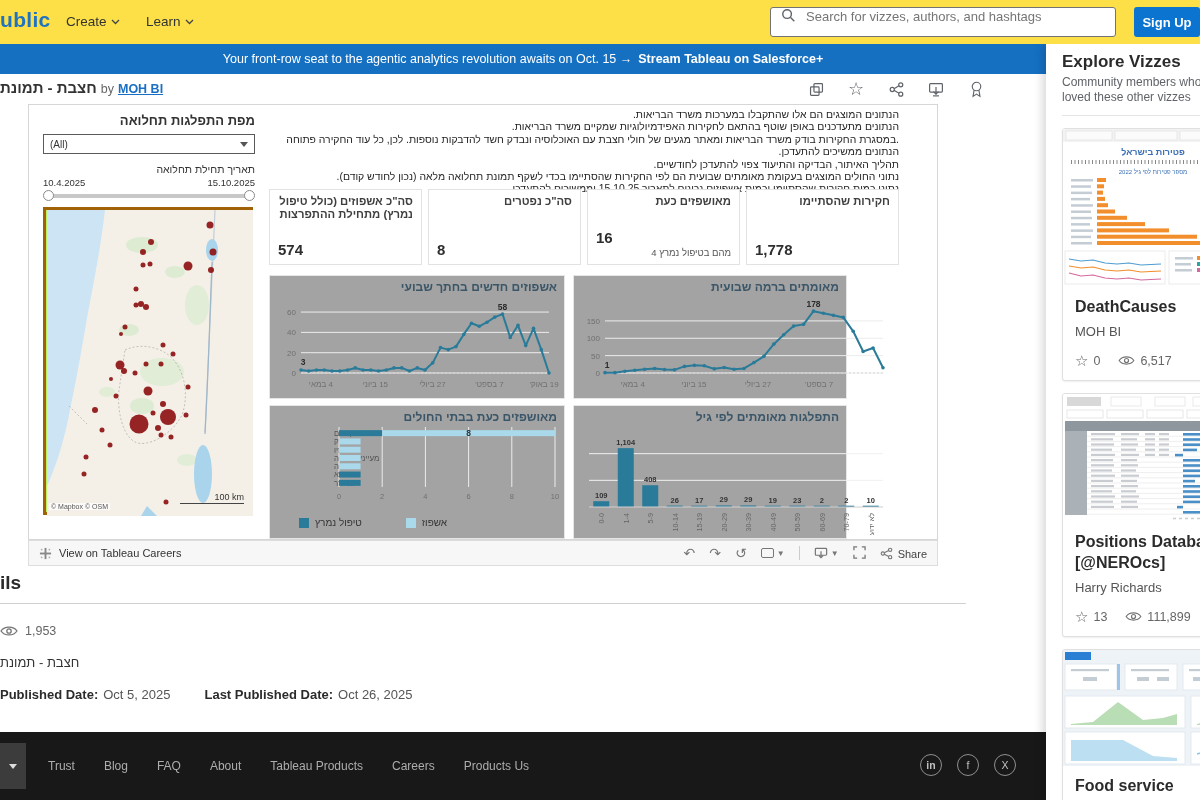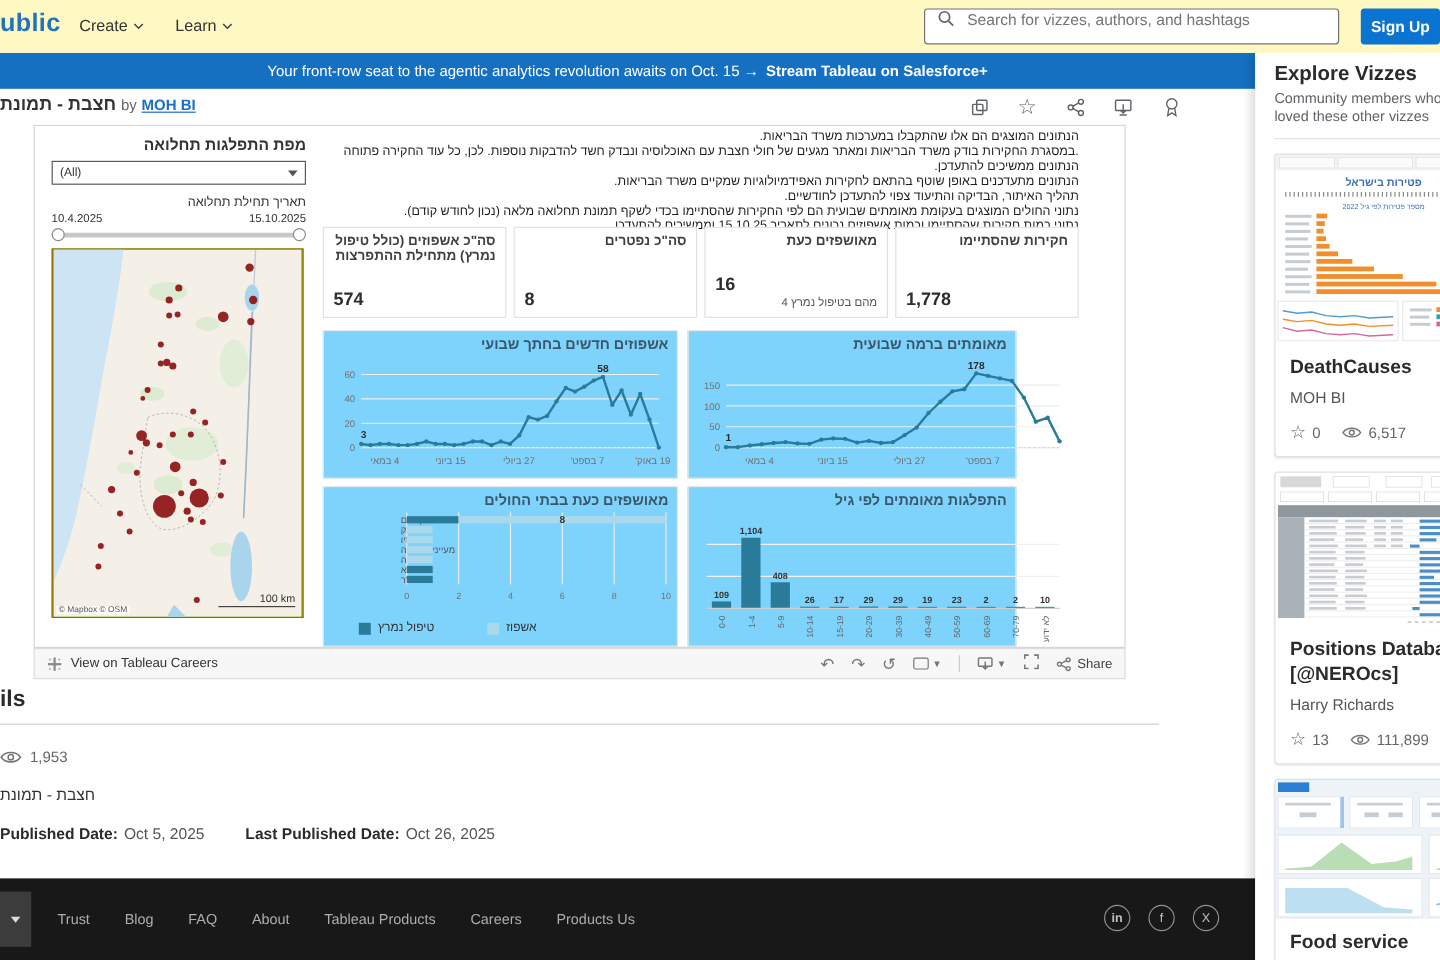--- a/index.html
+++ b/index.html
@@ -4,21 +4,21 @@
 <style>
   * { box-sizing: border-box; }
   html,body { margin:0; padding:0; }
   body {
     width:1200px; height:800px; overflow:hidden; position:relative;
     font-family:"Liberation Sans","DejaVu Sans",sans-serif; background:#fff; color:#333;
   }
   svg text { font-family:"Liberation Sans","DejaVu Sans",sans-serif; }
 
   
-  #nav { position:absolute; left:0; top:0; width:1200px; height:44px; background:#fef9c3; z-index:5; }
+  #nav { position:absolute; left:0; top:0; width:1200px; height:44px; background:#fde047; z-index:5; }
   #logo { position:absolute; left:0; top:8px; font-size:21px; color:#2073c0; font-weight:600; letter-spacing:.3px; }
   .navmenu { position:absolute; top:14px; font-size:13.5px; color:#333; display:flex; align-items:center; gap:4px; cursor:pointer; }
   #menu-create { left:66px; } #menu-learn { left:146px; }
   #searchbox { position:absolute; left:770px; top:7px; width:346px; height:30px; border:1px solid #737373; border-radius:3px; display:flex; align-items:flex-start; padding:0 10px; gap:8px; background:#fff; }
   #searchbox input { border:none; outline:none; flex:1; font-size:13px; color:#333; font-family:inherit; background:transparent; }
   #signup { position:absolute; left:1134px; top:7px; width:66px; height:30px; background:#0b74d1; color:#fff; font-size:13px; font-weight:bold; border:none; border-radius:3px; cursor:pointer; font-family:inherit; }
 
   
   #banner { position:absolute; left:0; top:44px; width:1046px; height:30px; background:#1570c2; color:#fff; font-size:12.5px; display:flex; align-items:center; justify-content:center; gap:6px; }
   #banner .bold { font-weight:bold; cursor:pointer; }
@@ -39,37 +39,37 @@
   
   #mapPanel { position:absolute; left:14px; top:8px; width:212px; height:422px; }
   #mapTitle { font-size:13px; font-weight:bold; text-align:right; color:#333; }
   #mapFilter { margin-top:6px; height:20px; border:1px solid #5a5a5a; display:flex; align-items:center; justify-content:space-between; padding:0 6px; font-size:10px; color:#333; background:#fff; cursor:pointer; }
   .dd-caret { width:0; height:0; border-left:4px solid transparent; border-right:4px solid transparent; border-top:5px solid #555; }
   #dateLabel { margin-top:9px; text-align:right; font-size:10.5px; color:#333; }
   #dateRow { display:flex; justify-content:space-between; font-size:9.5px; color:#333; margin-top:2px; }
   #slider { position:relative; height:14px; margin-top:1px; }
   #slider .track { position:absolute; left:4px; right:4px; top:5px; height:4px; background:#c8c8c8; border-radius:2px; }
   .handle { position:absolute; top:1px; width:11px; height:11px; background:#fff; border:1px solid #8a8a8a; border-radius:50%; cursor:pointer; }
-  #mapBox { margin-top:4px; position:relative; border:1px solid #a16207; width:210px; height:308px; background:#84cc16; }
+  #mapBox { margin-top:4px; position:relative; border:3px solid #a16207; width:210px; height:308px; background:#bef264; }
   #mapAttrib { position:absolute; left:3px; bottom:2px; font-size:7px; color:#555; background:rgba(255,255,255,.72); padding:0 2px; }
   #mapScale { position:absolute; right:6px; bottom:8px; text-align:right; }
   #mapScale .txt { font-size:9px; color:#333; }
   #mapScale .bar { border-top:1.5px solid #444; width:64px; margin-top:1px; }
 
   
   #notes { position:absolute; left:240px; top:4px; width:630px; text-align:right; direction:rtl; font-size:10.4px; line-height:12.4px; color:#1f1f1f; }
   #kpis { position:absolute; left:240px; top:84px; width:630px; height:76px; display:flex; gap:6px; }
   .kpi { flex:1; border:1px solid #e2e2e2; direction:rtl; padding:5px 8px 6px; display:flex; flex-direction:column; justify-content:space-between; background:#fff; }
   .kpi .lb { font-size:11.3px; font-weight:bold; color:#3f3f3f; line-height:13px; }
   .kpi .val { font-size:15px; font-weight:bold; color:#2e2e2e; }
   .kpi .sub { font-size:9.5px; color:#555; margin-top:1px; }
   .chartrow { position:absolute; left:240px; width:630px; display:flex; gap:8px; }
   #row1 { top:170px; height:124px; }
   #row2 { top:300px; height:134px; }
-  .chartbox { border:1px solid #e6e6e6; background:#7dd3fc; padding:2px 5px; }
+  .chartbox { border:1px solid #e6e6e6; background:#a3a3a3; padding:2px 5px; }
   .cb-l { width:296px; } .cb-r { width:274px; }
   .ctitle { font-size:12px; font-weight:bold; color:#3b5668; text-align:right; direction:rtl; padding:2px 2px 1px; }
   .legend { display:flex; gap:44px; padding:4px 0 0 24px; align-items:center; }
   .legend .item { display:flex; align-items:center; gap:6px; font-size:10px; color:#333; }
   .swatch { width:10px; height:10px; display:inline-block; }
 
   
   #embedbar { position:absolute; left:28px; top:540px; width:910px; height:26px; background:#f7f7f7; border:1px solid #ddd; display:flex; align-items:center; padding:0 10px; font-size:11px; color:#333; }
   #embedbar .left { display:flex; align-items:center; gap:7px; cursor:pointer; }
   #embedbar .right { margin-left:auto; display:flex; align-items:center; gap:14px; color:#666; }
@@ -265,22 +265,22 @@
       <div id="mapAttrib">© Mapbox  © OSM</div>
       <div id="mapScale">
         <div class="txt">100 km</div>
         <div class="bar"></div>
       </div>
     </div>
   </div>
 
   <div id="notes">
     <div>הנתונים המוצגים הם אלו שהתקבלו במערכות משרד הבריאות.</div>
+    <div>הנתונים מתעדכנים באופן שוטף בהתאם לחקירות האפידמיולוגיות שמקיים משרד הבריאות.</div>
     <div>.במסגרת החקירות בודק משרד הבריאות ומאתר מגעים של חולי חצבת עם האוכלוסיה ונבדק חשד להדבקות נוספות. לכן, כל עוד החקירה פתוחה הנתונים ממשיכים להתעדכן.</div>
-    <div>הנתונים מתעדכנים באופן שוטף בהתאם לחקירות האפידמיולוגיות שמקיים משרד הבריאות.</div>
     <div>תהליך האיתור, הבדיקה והתיעוד צפוי להתעדכן לחודשיים.</div>
     <div>נתוני החולים המוצגים בעקומת מאומתים שבועית הם לפי החקירות שהסתיימו בכדי לשקף תמונת תחלואה מלאה (נכון לחודש קודם).</div>
     <div>נתוני כמות חקירות שהסתיימו וכמות אשפוזים נכונים לתאריך 15.10.25 וממשיכים להתעדכן.</div>
   </div>
 
   <div id="kpis">
     <div class="kpi">
       <div class="lb">סה"כ אשפוזים (כולל טיפול נמרץ) מתחילת ההתפרצות</div>
       <div>
           <div class="val" dir="ltr">574</div>

